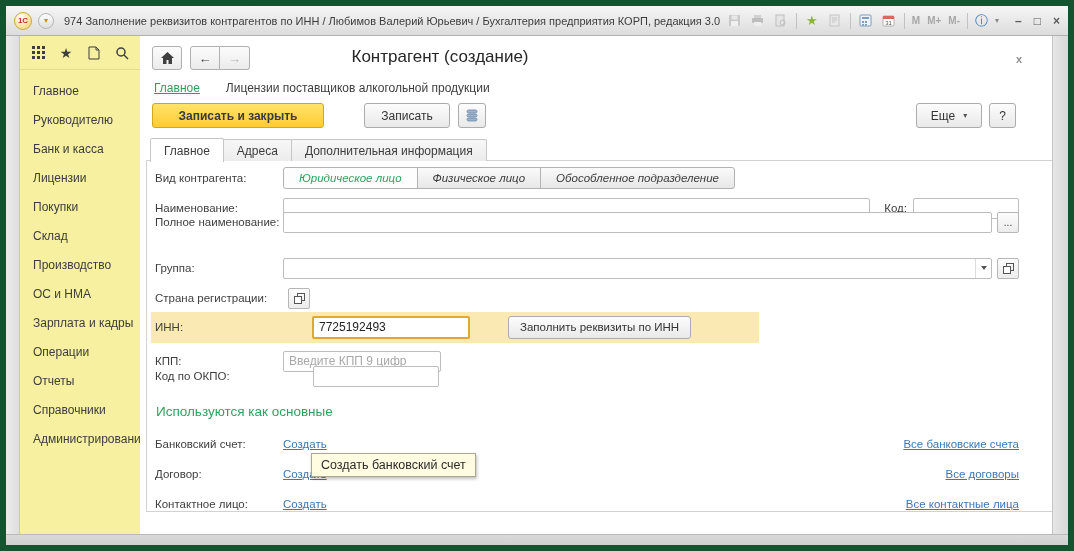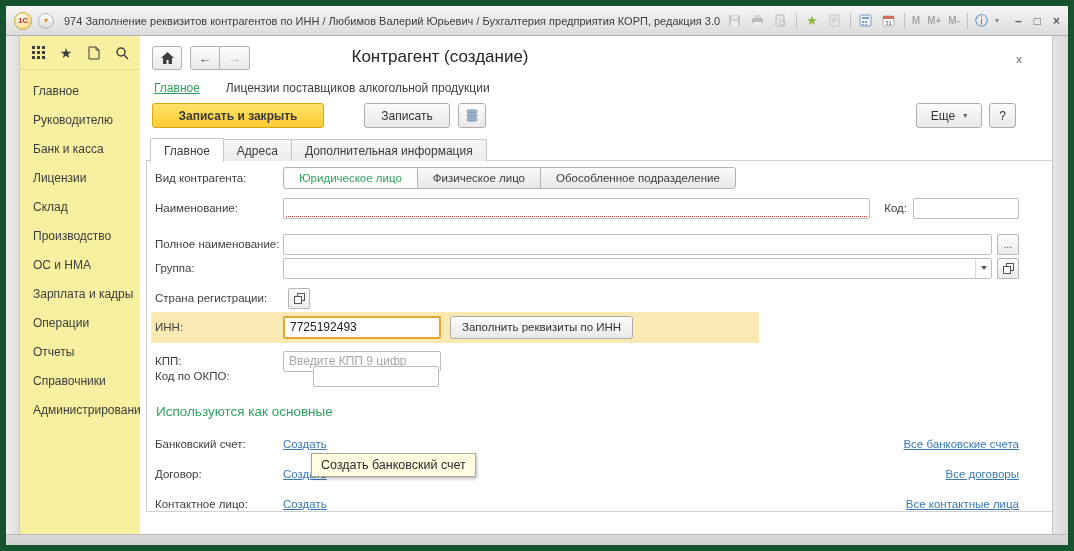--- a/index.html
+++ b/index.html
@@ -86,21 +86,21 @@
 
   .panel { position:absolute; top:124px; left:6px; width:912px; height:352px;
     border:1px solid #d2d2d2; background:#fff; z-index:1; }
 
   .frow { position:absolute; left:8px; right:38px; height:22px; display:flex; align-items:center; }
   .flabel { width:128px; flex:none; font-size:11.5px; color:#3e3e3e; white-space:nowrap; }
 
   .seg { display:flex; height:22px; }
   .seg-btn { padding:0 15px; border:1px solid #b2b2b2; margin-left:-1px;
     background:linear-gradient(#fafafa,#e7e7e7); font-size:11.5px; color:#3c3c3c;
-    display:flex; align-items:center; cursor:pointer; white-space:nowrap; }
+    display:flex; align-items:center; cursor:pointer; white-space:nowrap;font-style:italic; }
   .seg-btn:first-child { border-radius:3px 0 0 3px; margin-left:0; }
   .seg-btn:last-child { border-radius:0 3px 3px 0; }
   .seg-btn[data-state="selected"] { background:#fdfdfd; color:#2fa45f; }
 
   input.fld { height:21px; border:1px solid #bdbdbd; border-radius:2px; padding:0 5px;
     font-size:12px; color:#222; font-family:"Liberation Sans",sans-serif; background:#fff; outline:none; }
   input.fld::placeholder { color:#a8a8a8; }
   .grow { flex:1; min-width:0; }
   .fwrap { position:relative; display:flex; }
   .req-line { position:absolute; left:3px; right:3px; bottom:2px; border-bottom:1px dotted #cc3b3b; pointer-events:none; }
@@ -235,20 +235,21 @@
               <circle cx="6" cy="6" r="4" fill="none" stroke="#3f3f3f" stroke-width="1.5"></circle>
               <line x1="9" y1="9" x2="13" y2="13" stroke="#3f3f3f" stroke-width="1.5"></line>
             </svg>
         </span>
       </div>
       <div class="sidebar-items">
           <div class="sidebar-item">Главное</div>
           <div class="sidebar-item">Руководителю</div>
           <div class="sidebar-item">Банк и касса</div>
           <div class="sidebar-item">Лицензии</div>
+          <div class="sidebar-item">Покупки</div>
           <div class="sidebar-item">Склад</div>
           <div class="sidebar-item">Производство</div>
           <div class="sidebar-item">ОС и НМА</div>
           <div class="sidebar-item">Зарплата и кадры</div>
           <div class="sidebar-item">Операции</div>
           <div class="sidebar-item">Отчеты</div>
           <div class="sidebar-item">Справочники</div>
           <div class="sidebar-item">Администрирование</div>
         </div>
     </div>
@@ -316,21 +317,21 @@
         <div class="frow" style="top:36px;">
           <span class="flabel">Наименование:</span>
           <span class="fwrap grow">
             <input class="fld grow" value="" style="">
             <i class="req-line"></i>
           </span>
           <span class="flabel" style="width:auto;margin:0 6px 0 14px;">Код:</span>
           <input class="fld" style="width: 106px; flex: 0 0 auto;" value="">
         </div>
 
-        <div class="frow" style="top:72px;">
+        <div class="frow" style="top:50px;">
           <span class="flabel">Полное наименование:</span>
           <input class="fld grow" value="" style="">
           <span class="sq-btn">...</span>
         </div>
 
         <div class="frow" style="top:96px;">
           <span class="flabel">Группа:</span>
           <span class="combo grow">
             <input class="fld" value="" style="">
             <span class="combo-arrow"></span>
@@ -346,21 +347,21 @@
         <div class="frow" style="top:126px;">
           <span class="flabel">Страна регистрации:</span>
           <span class="sq-btn">
             <svg width="11" height="11" viewBox="0 0 11 11">
                 <rect x="3.5" y="0.5" width="7" height="7" fill="none" stroke="#555"></rect>
                 <rect x="0.5" y="3.5" width="7" height="7" fill="#fff" stroke="#555"></rect>
               </svg>
           </span>
         </div>
 
-        <div class="frow" style="top:155px;">
+        <div class="frow" style="top:155px;gap:29px;">
           <span class="flabel">ИНН:</span>
           <input class="fld inn-input" value="7725192493" style="">
           <button class="btn inn-btn">Заполнить реквизиты по ИНН</button>
         </div>
 
         <div class="frow" style="top:189px;">
           <span class="flabel">КПП:</span>
           <input class="fld" style="width: 158px; flex: 0 0 auto;" placeholder="Введите КПП 9 цифр">
         </div>
 

